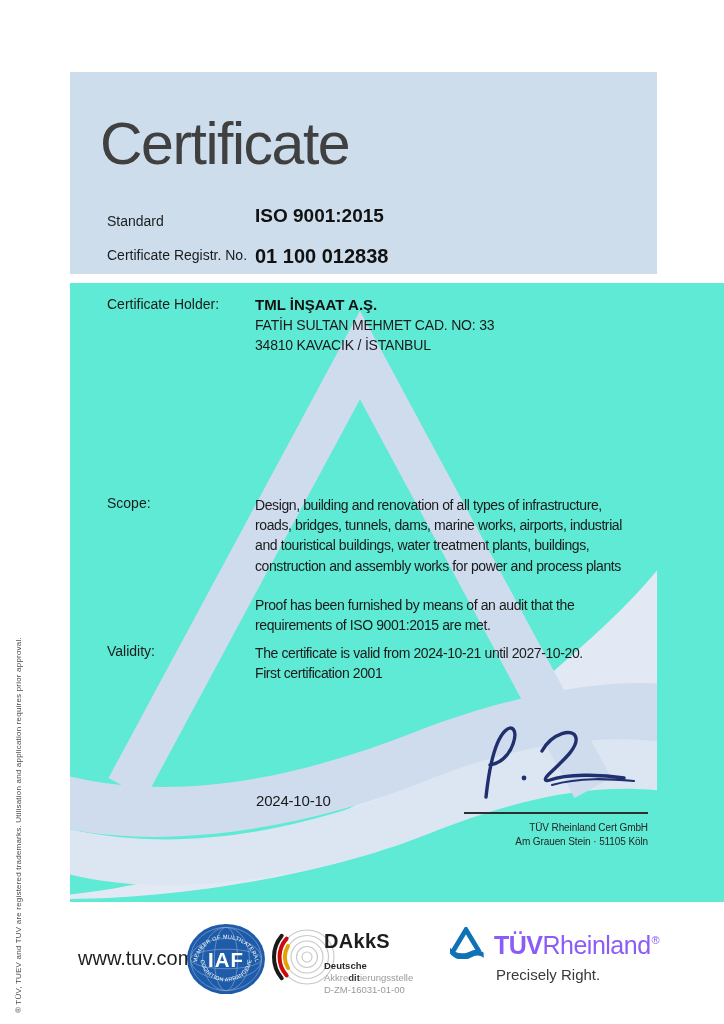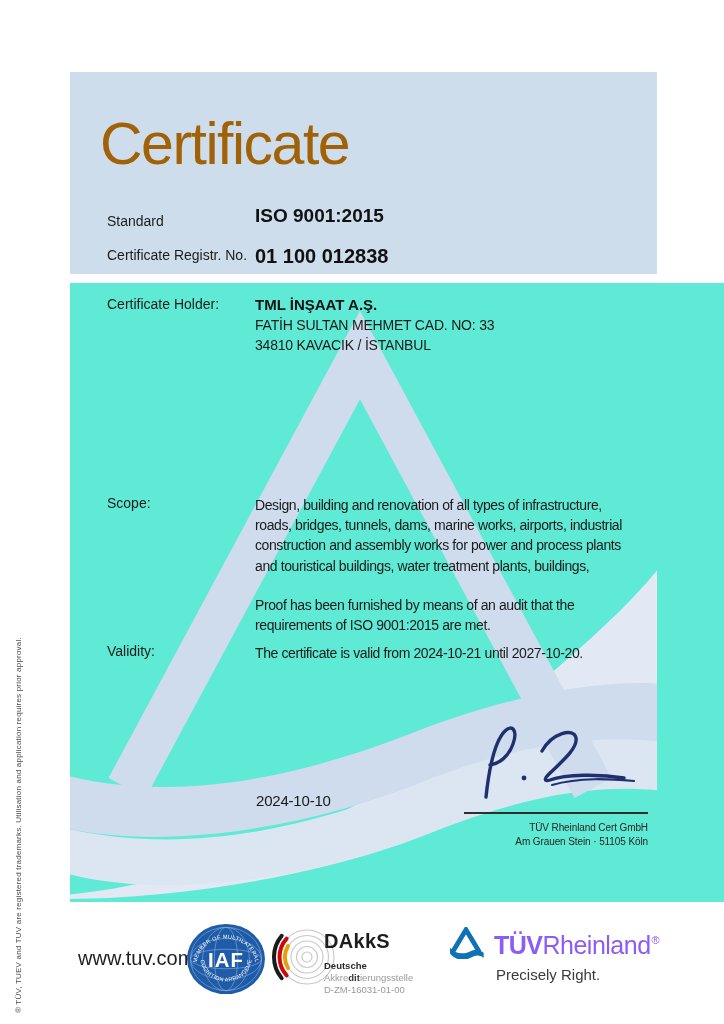--- a/index.html
+++ b/index.html
@@ -10,21 +10,21 @@
     margin:0 auto;
   }
   
   .side-note{
     position:absolute; left:14px; top:1013px;
     transform:rotate(-90deg); transform-origin:0 0;
     font-size:8px; color:#4a4a4a; white-space:nowrap; letter-spacing:.2px;
   }
   
   .header-block{ position:absolute; left:70px; top:72px; width:587px; height:202px; background:#cdddec; }
-  .cert-title{ position:absolute; left:30px; top:38px; font-size:59px; letter-spacing:-1.5px; color:#a16207; }
+  .cert-title{ position:absolute; left:30px; top:38px; font-size:59px; letter-spacing:-1.5px; color:#404040; }
   .lbl{ position:absolute; font-size:14px; color:#1c1c1c; }
   .standard-label{ left:37px; top:141px; }
   .iso-value{ position:absolute; left:185px; top:133px; font-size:19px; font-weight:bold; color:#111; }
   .registr-label{ left:37px; top:175px; }
   .registr-value{ position:absolute; left:185px; top:173px; font-size:20px; font-weight:bold; color:#111; }
   
   .body-block{ position:absolute; left:70px; top:283px; width:680px; height:619px; background:#5eead4; overflow:hidden; }
   .wm{ position:absolute; left:0; top:0; width:587px; height:619px; }
   .holder-label{ left:37px; top:13px; }
   .holder-col{ position:absolute; left:185px; top:12px; line-height:20px; }
@@ -86,32 +86,33 @@
     <div class="holder-col">
       <div class="holder-name">TML İNŞAAT A.Ş.</div>
       <div class="addr-line">FATİH SULTAN MEHMET CAD. NO: 33</div>
       <div class="addr-line">34810 KAVACIK / İSTANBUL</div>
     </div>
 
     <div class="lbl scope-label">Scope:</div>
     <div class="txt-col scope-col">
       <div>Design, building and renovation of all types of infrastructure,</div>
       <div>roads, bridges, tunnels, dams, marine works, airports, industrial</div>
+      <div>and touristical buildings, water treatment plants, buildings,</div>
       <div>construction and assembly works for power and process plants</div>
-      <div>and touristical buildings, water treatment plants, buildings,</div>
     </div>
 
     <div class="txt-col proof-col">
       <div>Proof has been furnished by means of an audit that the</div>
       <div>requirements of ISO 9001:2015 are met.</div>
     </div>
 
     <div class="lbl validity-label">Validity:</div>
     <div class="txt-col validity-col">
       <div>The certificate is valid from 2024-10-21 until 2027-10-20.</div>
+      <div>First certification 2001</div>
     </div>
 
     <div class="issue-date">2024-10-10</div>
 
     <svg class="sig-svg" width="185" height="88" viewBox="0 0 185 88" aria-hidden="true">
       <g stroke="#20306f" fill="none" stroke-linecap="round">
         <path d="M24 76 C27 48 33 20 43 10 C50 3 56 9 51 23 C47 35 37 43 28 44" stroke-width="3.4"></path>
         <path d="M80 30 C90 12 112 6 114 17 C116 28 97 43 87 53 C82 58 82 61 88 59 C104 53 138 53 162 57" stroke-width="3.4"></path>
         <path d="M90 64 C118 56 148 58 172 60" stroke-width="2.2"></path>
       </g>

